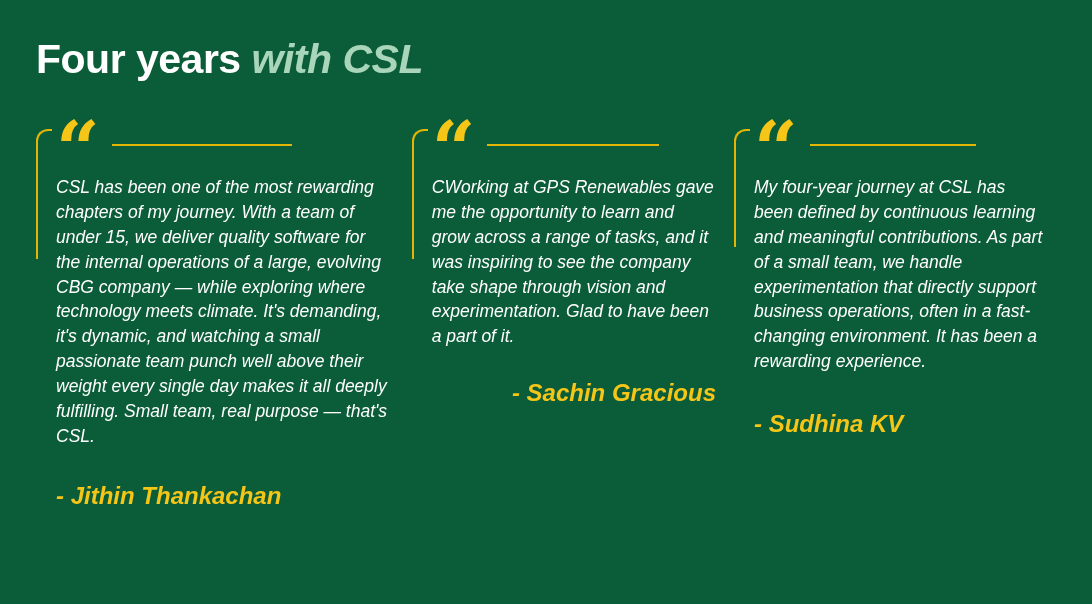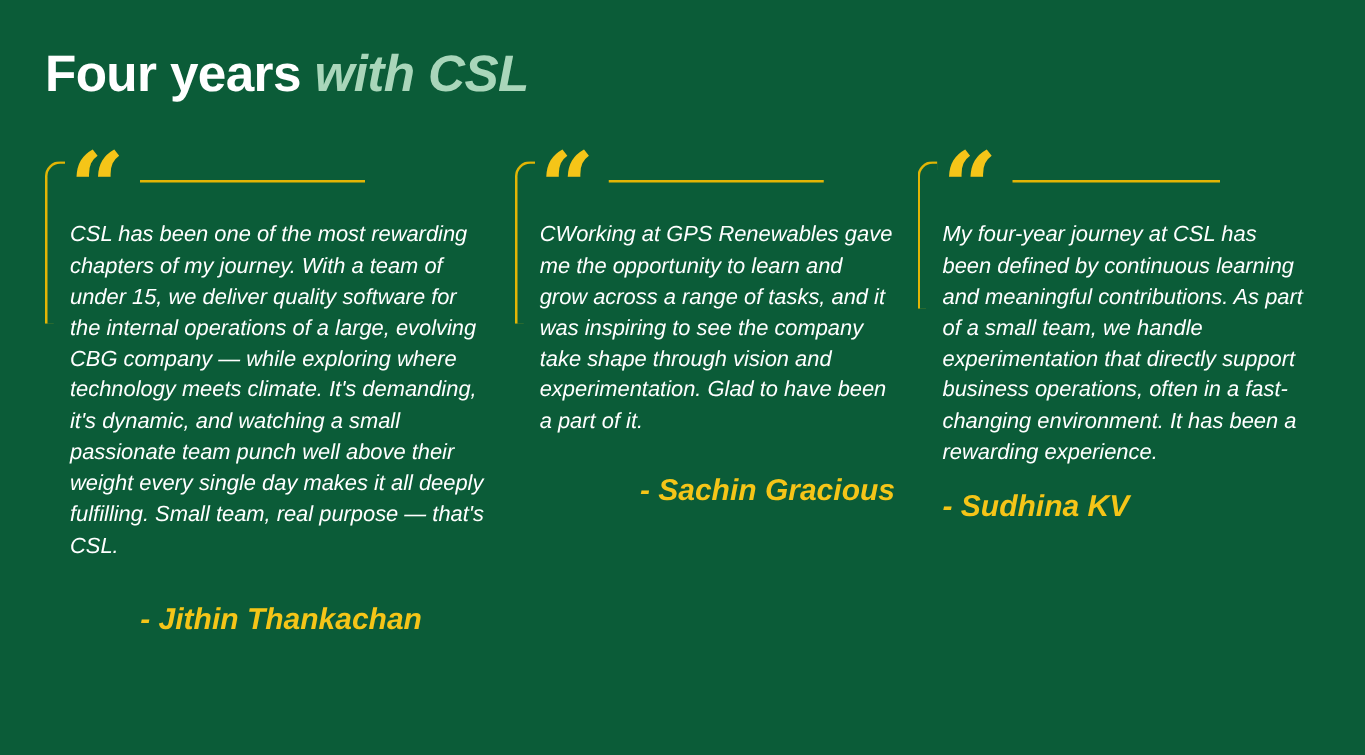--- a/index.html
+++ b/index.html
@@ -94,23 +94,23 @@
     margin: 0;
   }
   .attribution {
     color: #f5c518;
     font-style: italic;
     font-weight: bold;
     font-size: 24px;
     margin-top: 30px;
     white-space: nowrap;
   }
-  .col-1 .attribution { margin-top: 34px; text-align: center; }
+  .col-1 .attribution { margin-top: 34px; }
   .col-2 .attribution { margin-top: 30px; text-align: right; }
-  .col-3 .attribution { margin-top: 18px; }
+  .col-3 .attribution { margin-top: 36px; }
 </style>
 </head>
 <body>
 
 <div class="slide">
 
   <h1 class="title">
     <span>Four years</span>
     <span class="accent">with CSL</span>
   </h1>

